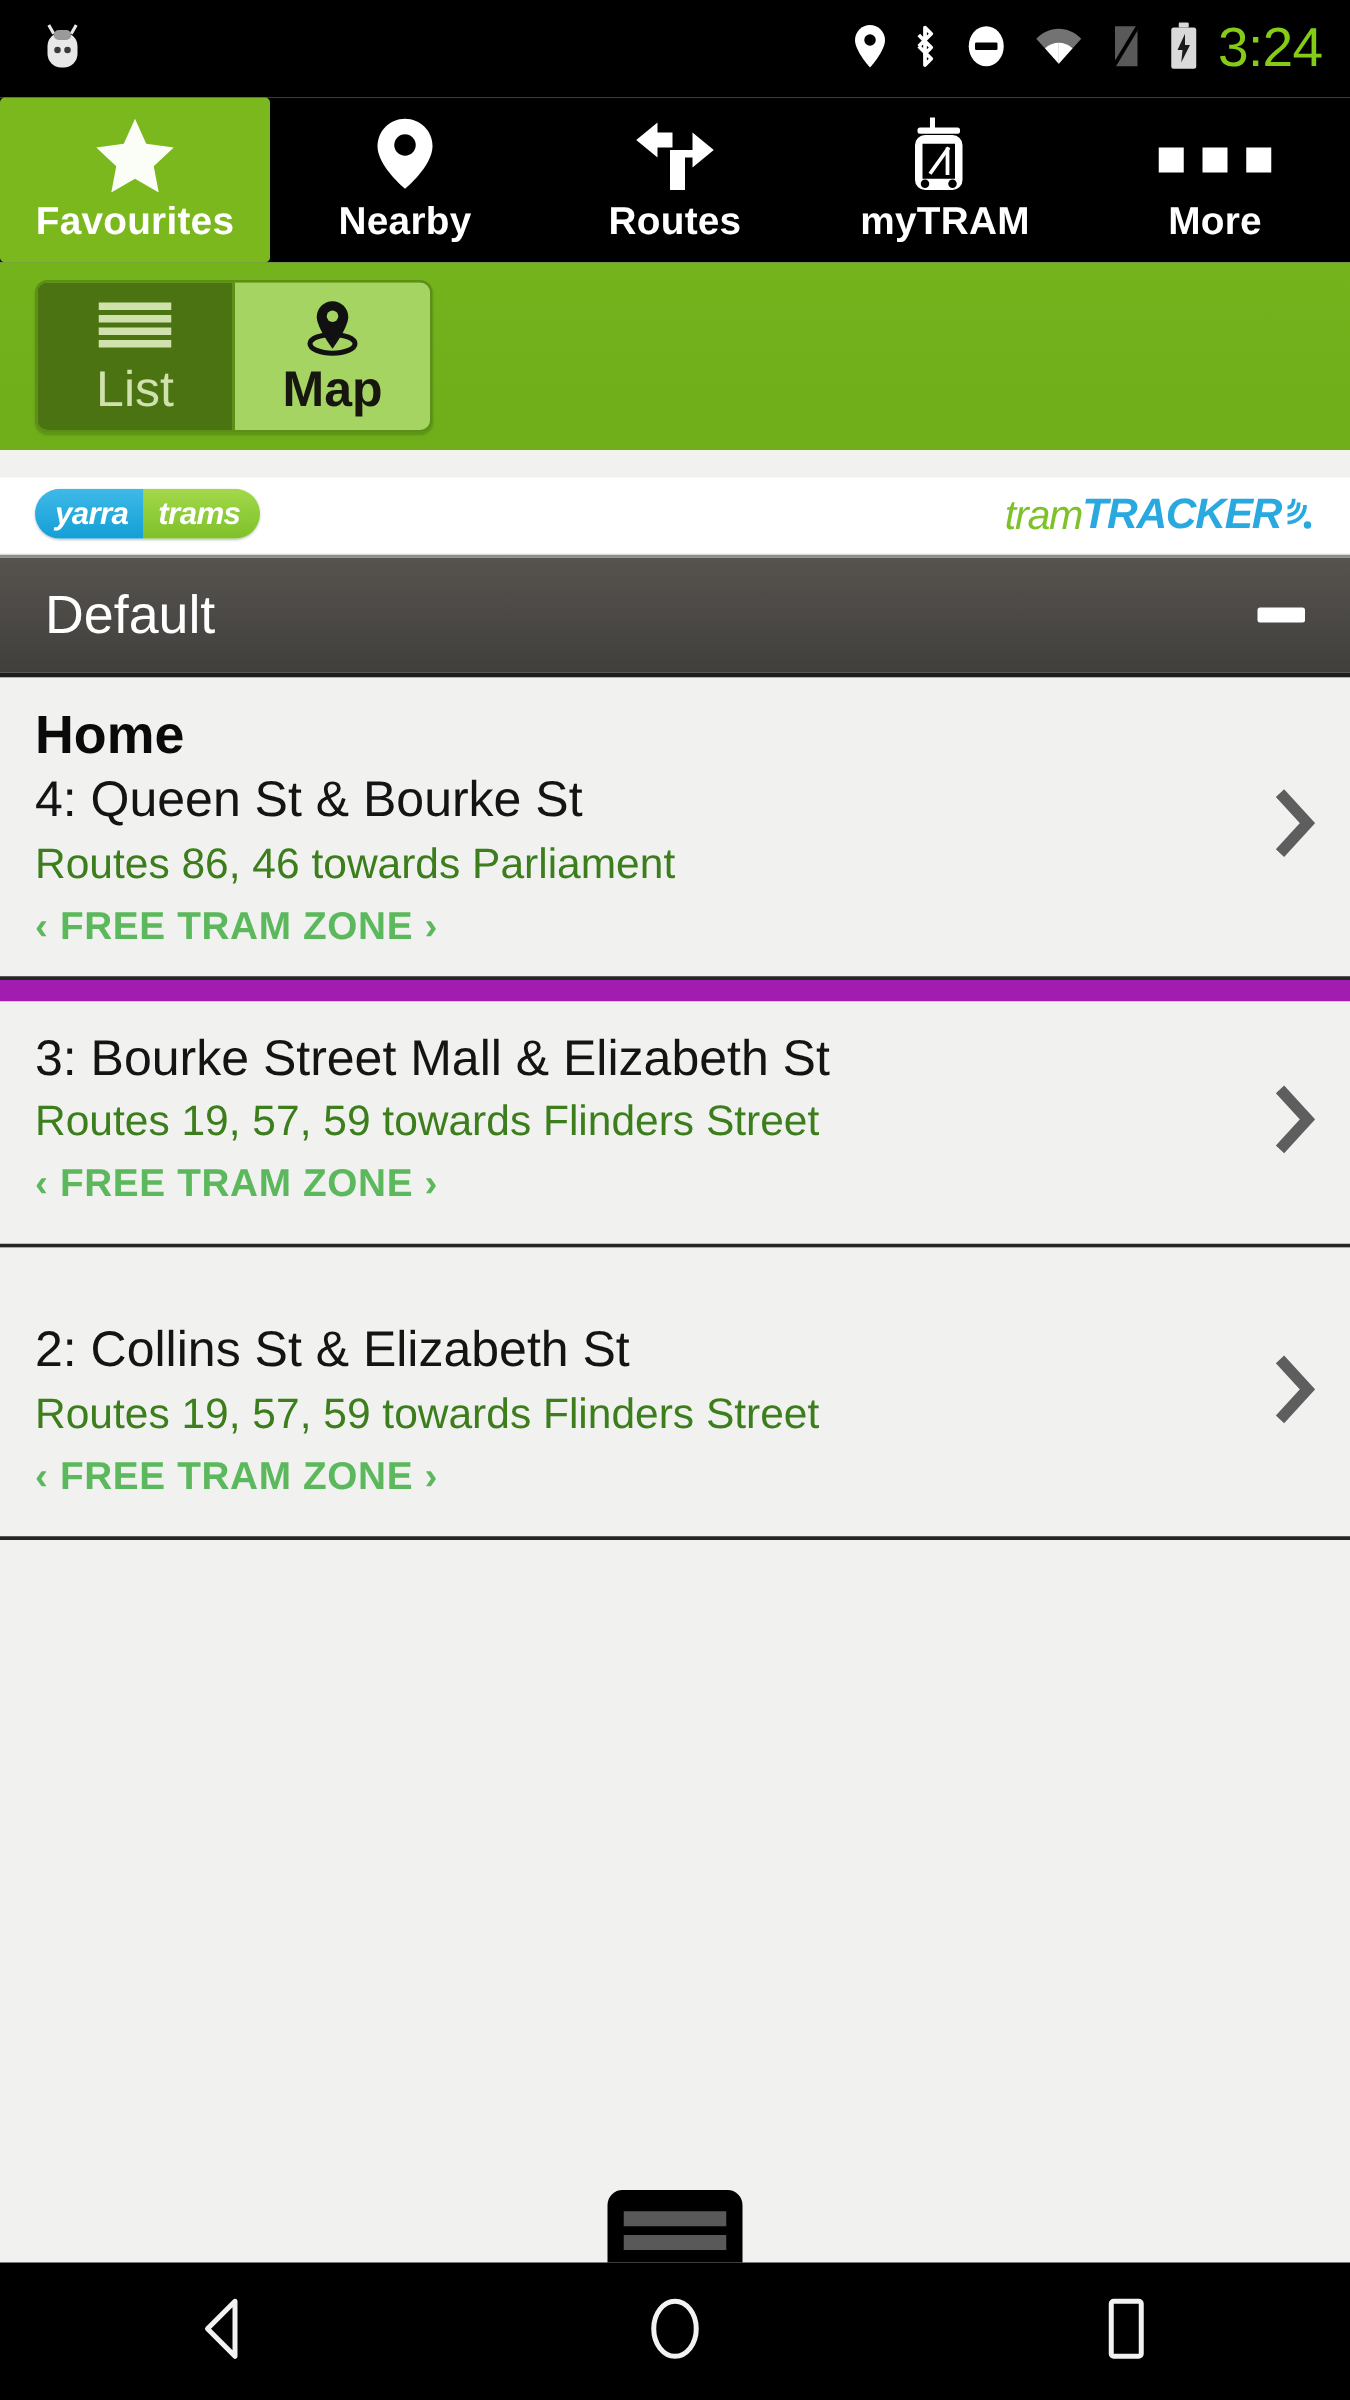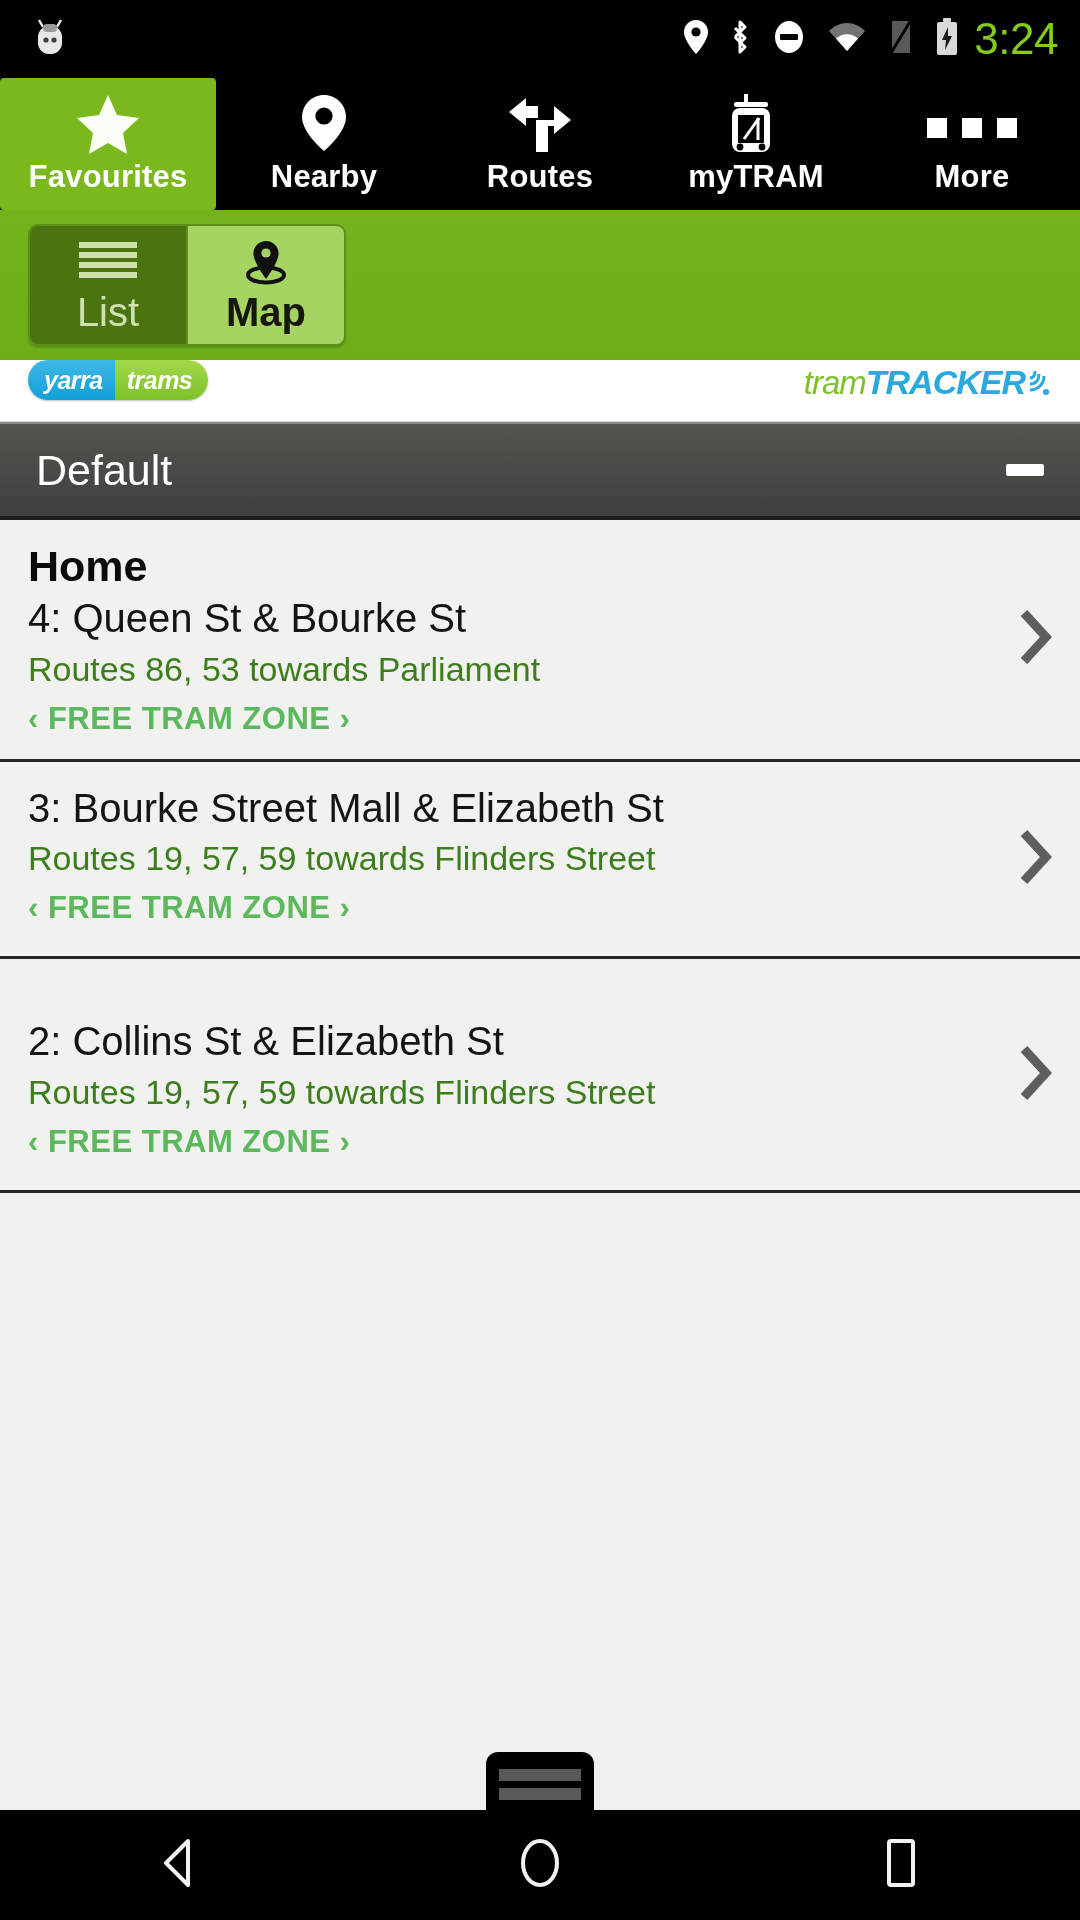--- a/index.html
+++ b/index.html
@@ -55,23 +55,24 @@
   .seg.selected { background: #4b7312; }
   .seg.unselected { background: #a5d463; }
   .seg-icon { height: 52px; display: flex; align-items: center; justify-content: center; }
   .seg-label { font-size: 40px; font-weight: 400; }
   .seg.selected .seg-label { color: #cfe2ad; }
   .seg.unselected .seg-label { color: #17170f; font-weight: bold; }
   .seg-divider { width: 2px; background: #5c8f18; }
 
   
   .brandbar {
-    height: 62px; background: #fff; display: flex; align-items: flex-start;
-    justify-content: space-between; padding: 0 28px;
+    height: 62px; background: #fff; display: flex; align-items: flex-end;
+    justify-content: space-between; padding: 12px 28px;
     border-bottom: 1px solid #d8d8d8;
+    margin-top: 22px;
   }
   .yarra-logo {
     display: flex; height: 40px; border-radius: 20px; overflow: hidden;
     box-shadow: 0 1px 2px rgba(0,0,0,0.25);
   }
   .yarra-l {
     background: linear-gradient(180deg,#3fb9e8 0%, #139fd6 100%);
     display: flex; align-items: center; padding: 0 12px 0 16px;
   }
   .yarra-r {
@@ -318,30 +319,30 @@
   <div class="group-header">
     <div class="group-title">Default</div>
     <div class="collapse-btn"></div>
   </div>
 
   <div class="list">
 
     <div class="list-item">
       <div class="fav-name">Home</div>
       <div class="fav-stop">4: Queen St &amp; Bourke St</div>
-      <div class="fav-routes">Routes 86, 53 towards Parliament</div>
+      <div class="fav-routes">Routes 86, 46 towards Parliament</div>
       <div class="ftz">‹ FREE TRAM ZONE ›</div>
       <div class="chevron">
         <svg width="34" height="56" viewBox="0 0 34 56">
           <path d="M6 4 L28 28 L6 52" stroke="#5e5e5e" stroke-width="9" fill="none" stroke-linejoin="miter" stroke-linecap="butt"></path>
         </svg>
       </div>
     </div>
 
-    <div class="list-item" style="padding-bottom:30px;">
+    <div class="list-item" style="padding-bottom:30px;margin-top:17px;">
       <div class="fav-stop">3: Bourke Street Mall &amp; Elizabeth St</div>
       <div class="fav-routes">Routes 19, 57, 59 towards Flinders Street</div>
       <div class="ftz">‹ FREE TRAM ZONE ›</div>
       <div class="chevron">
         <svg width="34" height="56" viewBox="0 0 34 56">
           <path d="M6 4 L28 28 L6 52" stroke="#5e5e5e" stroke-width="9" fill="none"></path>
         </svg>
       </div>
     </div>
 

